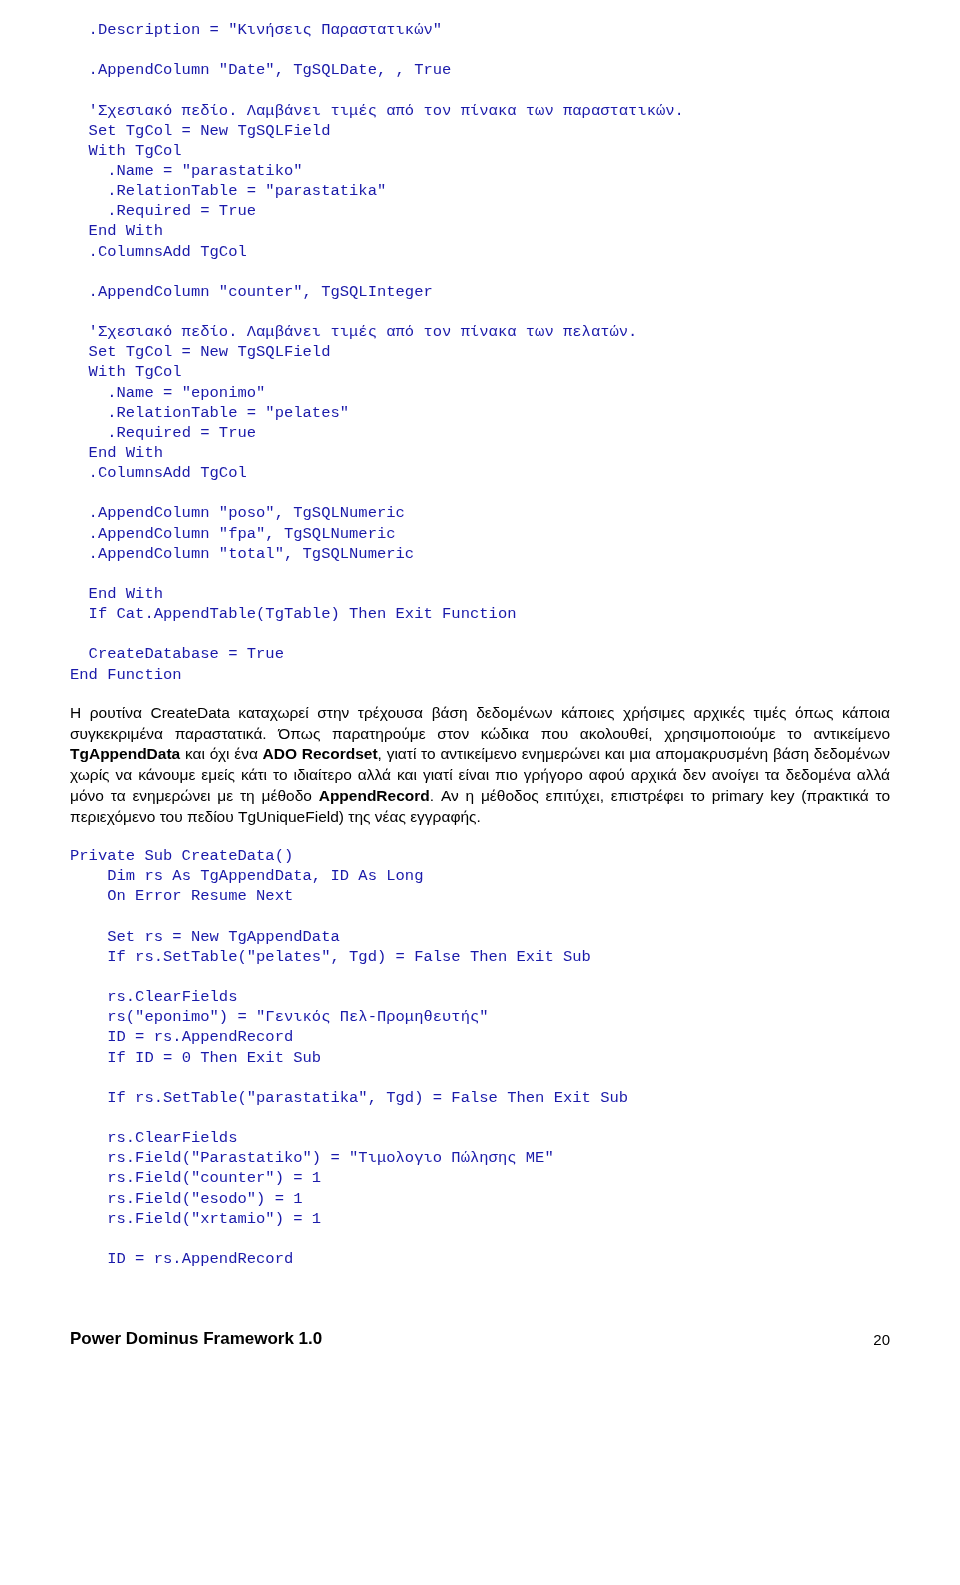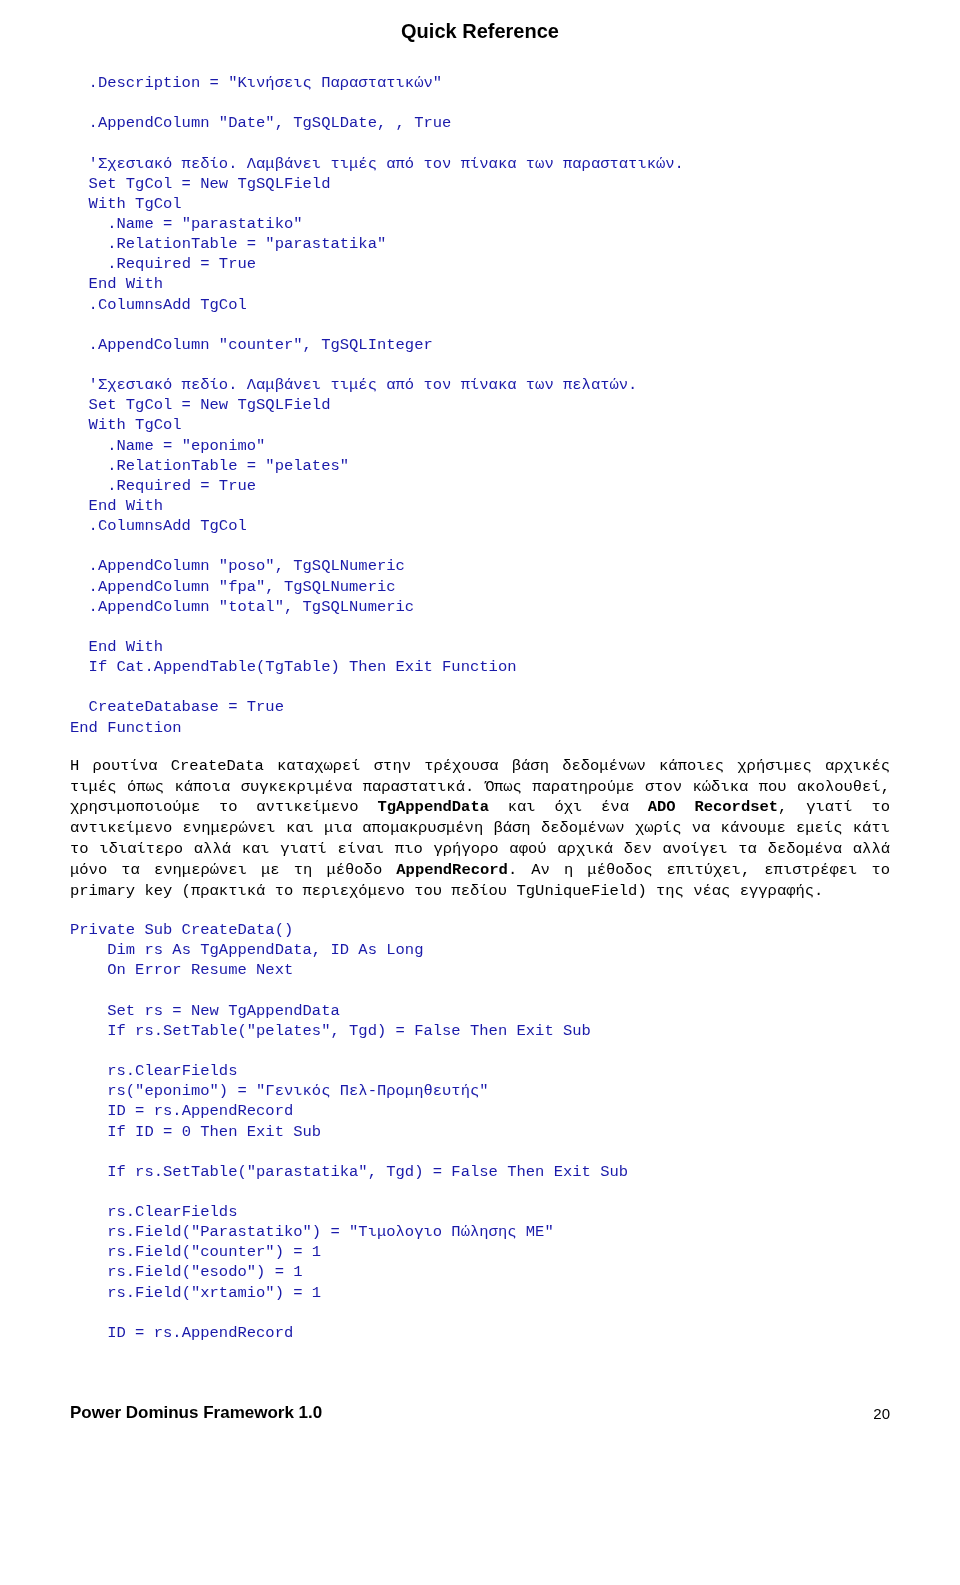--- a/index.html
+++ b/index.html
@@ -23,21 +23,21 @@
   pre.code {
     font-family: "Courier New", Courier, monospace;
     font-size: 15.5px;
     line-height: 1.3;
     color: #1a1aaa;
     margin: 0 0 18px 0;
     white-space: pre-wrap;
     word-wrap: break-word;
   }
   .prose {
-    font-family: Liberation Mono, monospace;
+    font-family: Liberation Sans, sans-serif;
     font-size: 15.5px;
     line-height: 1.35;
     text-align: justify;
     margin: 18px 0 18px 0;
   }
   .footer {
     display: flex;
     justify-content: space-between;
     align-items: center;
     margin-top: 60px;
@@ -51,21 +51,20 @@
   .footer-right {
     font-size: 15px;
   }
   b { font-weight: bold; }
 </style>
 </head>
 <body>
 
 <div class="page">
 
-  <div class="header">Quick Reference</div>
 
   <pre class="code">  .Description = "Κινήσεις Παραστατικών"
 
   .AppendColumn "Date", TgSQLDate, , True
 
   'Σχεσιακό πεδίο. Λαμβάνει τιμές από τον πίνακα των παραστατικών.
   Set TgCol = New TgSQLField
   With TgCol
     .Name = "parastatiko"
     .RelationTable = "parastatika"

